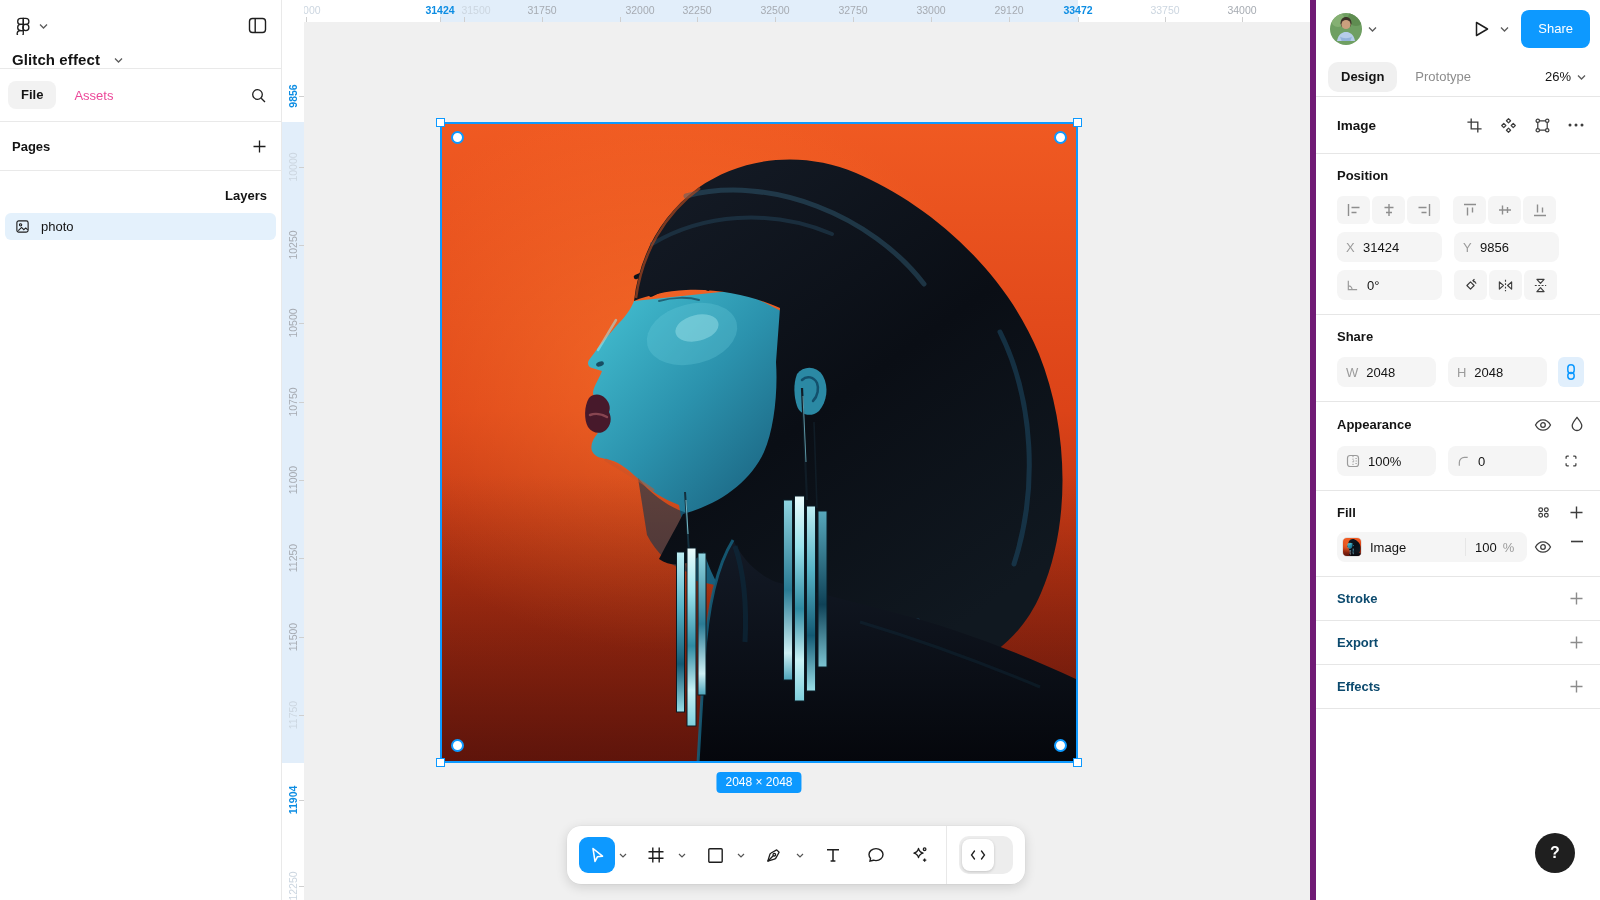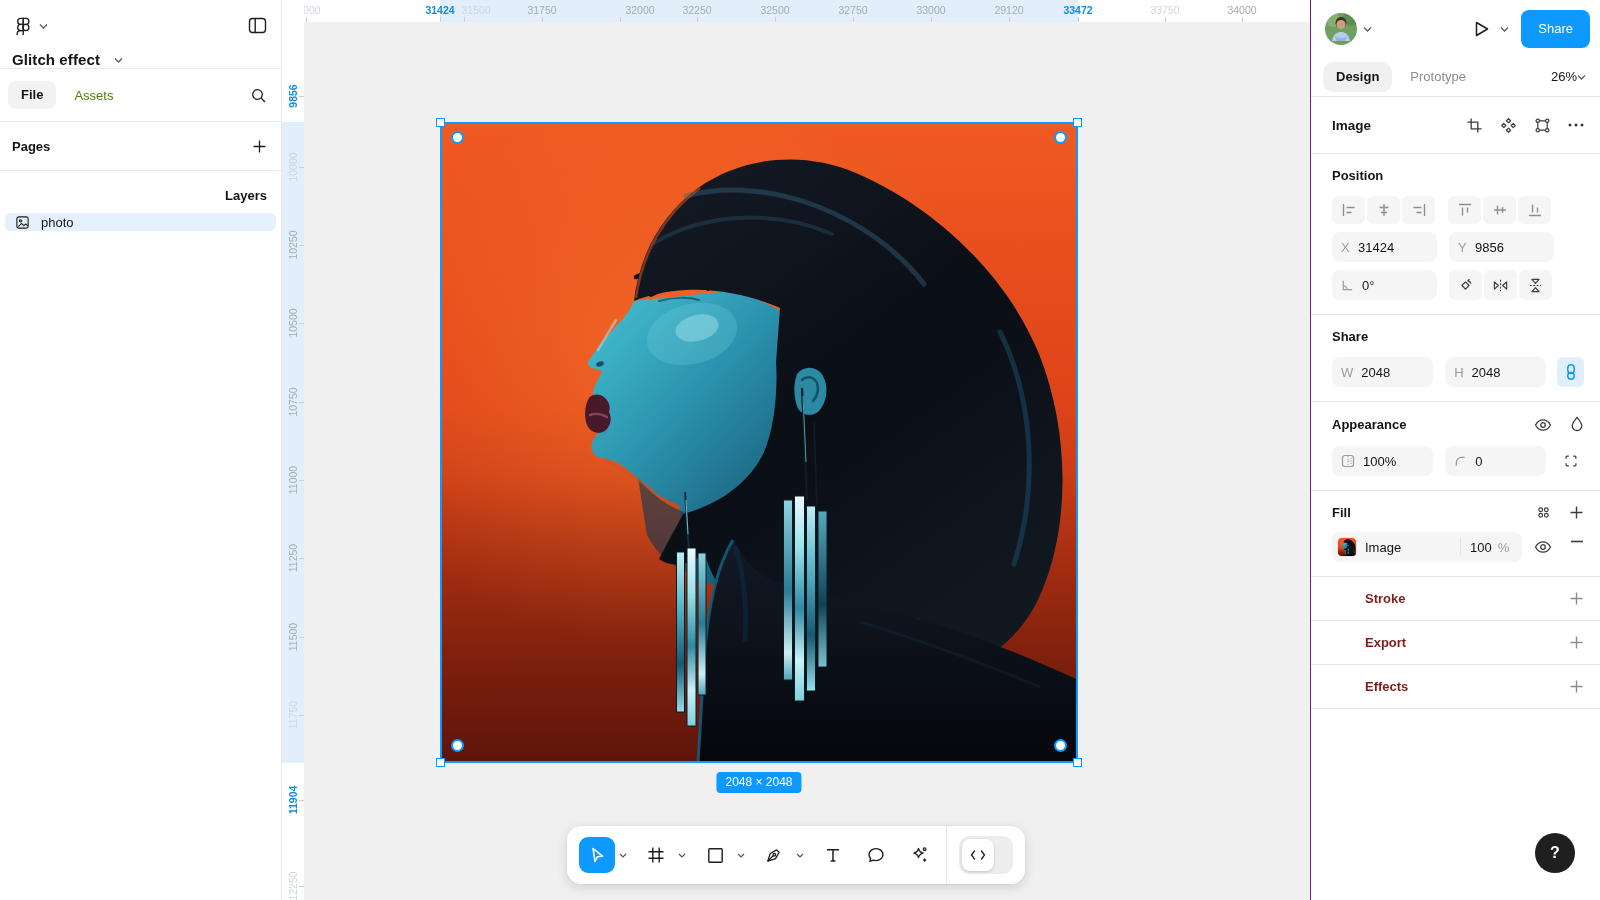--- a/index.html
+++ b/index.html
@@ -14,26 +14,26 @@
   .sb-toggle { margin-left:auto; cursor:pointer; }
   .sb-title-row { display:flex; align-items:center; padding:16px 14px 0 12px; }
   .sb-title { font-size:15px; font-weight:700; letter-spacing:.1px; cursor:default; }
   .sb-title-row .chev { margin-left:14px; }
   .sb-sub { display:flex; align-items:center; gap:10px; padding:7px 12px 13px 12px; }
   .sb-loc { font-size:13px; color:#8c8c8c; }
   .free-pill { font-size:11.5px; font-weight:600; color:#0d68c9; background:#e4effc; border-radius:9px; padding:3px 9px 4px; }
   .sb-divider { height:1px; background:#e9e9e9; }
   .sb-tabs { display:flex; align-items:center; height:52px; padding:0 14px 0 8px; }
   .file-pill { font-size:13px; font-weight:600; background:#f2f2f2; border-radius:8px; padding:6px 13px 7px; cursor:pointer; }
-  .assets-tab { font-size:13px; color:#4d7c0f; margin-left:18px; cursor:pointer; }
+  .assets-tab { font-size:13px; color:#ec4899; margin-left:18px; cursor:pointer; }
   .sb-search { margin-left:auto; cursor:pointer; }
   .sb-row { display:flex; align-items:center; height:48px; padding:0 14px 0 12px; font-size:13px; font-weight:600;justify-content:flex-end; }
   .sb-row .plus { margin-left:auto; cursor:pointer; }
   .layers-h { height:40px; padding-top:8px; }
-  .layer-row { display:flex; align-items:center; gap:11px; margin:2px 5px 0; height:18px; border-radius:6px; background:#e4f1fc; padding:0 10px; font-size:13px; cursor:pointer; }
+  .layer-row { display:flex; align-items:center; gap:11px; margin:2px 5px 0; height:27px; border-radius:6px; background:#e4f1fc; padding:0 10px; font-size:13px; cursor:pointer; }
   .layer-row svg { flex:none; }
 
   
   .canvas { position:absolute; left:282px; top:0; width:1028px; height:900px; background:#f0f0f0; }
   .h-ruler { position:absolute; left:0; right:0; top:0; height:22px; background:#fff; z-index:4; }
   .h-hl { position:absolute; left:158px; width:638px; top:0; bottom:0; background:#e2eefa; }
   .v-ruler { position:absolute; left:0; top:0; bottom:0; width:22px; background:#fff; z-index:4; }
   .v-hl { position:absolute; top:122px; height:641px; left:0; right:0; background:#e2eefa; }
   .corner { position:absolute; left:0; top:0; width:22px; height:22px; background:#fff; z-index:6; }
   .rl { position:absolute; font-size:10.5px; color:#a6abb2; white-space:nowrap; }
@@ -62,41 +62,41 @@
   .toolbar { position:absolute; left:50%; transform:translateX(-50%); top:826px; height:58px; background:#fff; border-radius:14px; box-shadow:0 3px 12px rgba(0,0,0,.14), 0 0 0 0.5px rgba(0,0,0,.04); display:flex; align-items:center; padding:0 12px; gap:0; z-index:8; }
   .tool-btn { width:36px; height:36px; border-radius:9px; display:flex; align-items:center; justify-content:center; cursor:pointer; border:none; background:transparent; flex:none; }
   .tool-btn.active { background:#0d99ff; }
   .tool-chev { width:16px; height:36px; display:flex; align-items:center; justify-content:center; cursor:pointer; color:#555; margin-right:7px; flex:none; }
   .tool-gap { width:7px; flex:none; }
   .tb-divider { width:1px; align-self:stretch; background:#e8e8e8; margin:0 12px 0 9px; flex:none; }
   .dev-toggle { width:54px; height:38px; background:#ededed; border-radius:10px; position:relative; cursor:pointer; flex:none; }
   .dev-knob { position:absolute; left:3px; top:3px; width:32px; height:32px; background:#fff; border-radius:8px; box-shadow:0 1px 3px rgba(0,0,0,.18); display:flex; align-items:center; justify-content:center; }
 
   
-  .panel { position:absolute; left:1310px; top:0; width:290px; height:900px; background:#fff; border-left:1px solid #701a75; z-index:10; font-size:13px; }
+  .panel { position:absolute; left:1310px; top:0; width:290px; height:900px; background:#fff; border-left:6px solid #701a75; z-index:10; font-size:13px; }
   .p-header { display:flex; align-items:center; height:57px; padding:0 10px 0 14px; }
   .avatar { width:32px; height:32px; border-radius:50%; overflow:hidden; flex:none; cursor:pointer; }
   .p-header .chev { margin-left:6px; cursor:pointer; }
   .play-wrap { margin-left:auto; display:flex; align-items:center; }
   .play-btn { cursor:pointer; display:flex; padding:4px; }
   .share-btn { margin-left:12px; background:#0d99ff; color:#fff; border:none; font-family:inherit; font-size:13px; font-weight:500; border-radius:8px; height:38px; padding:0 17px; cursor:pointer; }
   .p-tabs { display:flex; align-items:center; height:40px; padding:0 14px 0 12px; border-bottom:1px solid #e6e6e6; }
   .tab-pill { font-weight:600; background:#f0f0f0; border-radius:10px; padding:7px 13px 8px; cursor:pointer; }
   .tab-proto { color:#8c8c8c; margin-left:18px; cursor:pointer; }
-  .zoom-ctl { margin-left:auto; display:flex; align-items:center; gap:0; cursor:pointer; }
+  .zoom-ctl { margin-left:auto; display:flex; align-items:center; gap:6px; cursor:pointer; }
   .p-obj-row { display:flex; align-items:center; height:57px; padding:0 16px 0 21px; border-bottom:1px solid #e6e6e6; }
   .p-obj-title { font-weight:600; font-size:13.5px; }
   .obj-icons { margin-left:auto; display:flex; align-items:center; gap:17px; color:#3d3d3d; }
   .obj-icons span { cursor:pointer; display:flex; }
 
   .p-section { padding:14px 16px 14px 21px; border-bottom:1px solid #e6e6e6; }
   .sec-head { display:flex; align-items:center; font-weight:600; }
   .sec-head .sec-icons { margin-left:auto; display:flex; align-items:center; gap:18px; color:#3d3d3d; }
   .sec-head .sec-icons span { cursor:pointer; display:flex; }
-  .sec-head.muted { color:#7f1d1d;margin-left:33px; }
+  .sec-head.muted { color:#0c4a6e; }
   .align-row { display:flex; margin-top:13px; }
   .al-group { display:flex; gap:2px; }
   .al-group + .al-group { margin-left:13px; }
   .al-btn { width:33px; height:28px; border-radius:6px; background:#f5f5f5; display:flex; align-items:center; justify-content:center; color:#8e8e8e; cursor:pointer; }
   .field-row { display:flex; margin-top:8px; align-items:center; }
   .field { width:105px; height:30px; background:#f5f5f5; border-radius:8px; display:flex; align-items:center; padding:0 9px; gap:8px; cursor:text; }
   .field + .field { margin-left:12px; }
   .f-pre { color:#9b9b9b; min-width:9px; }
   .f-val { color:#141414; }
   .f-icon { color:#777; display:flex; }

